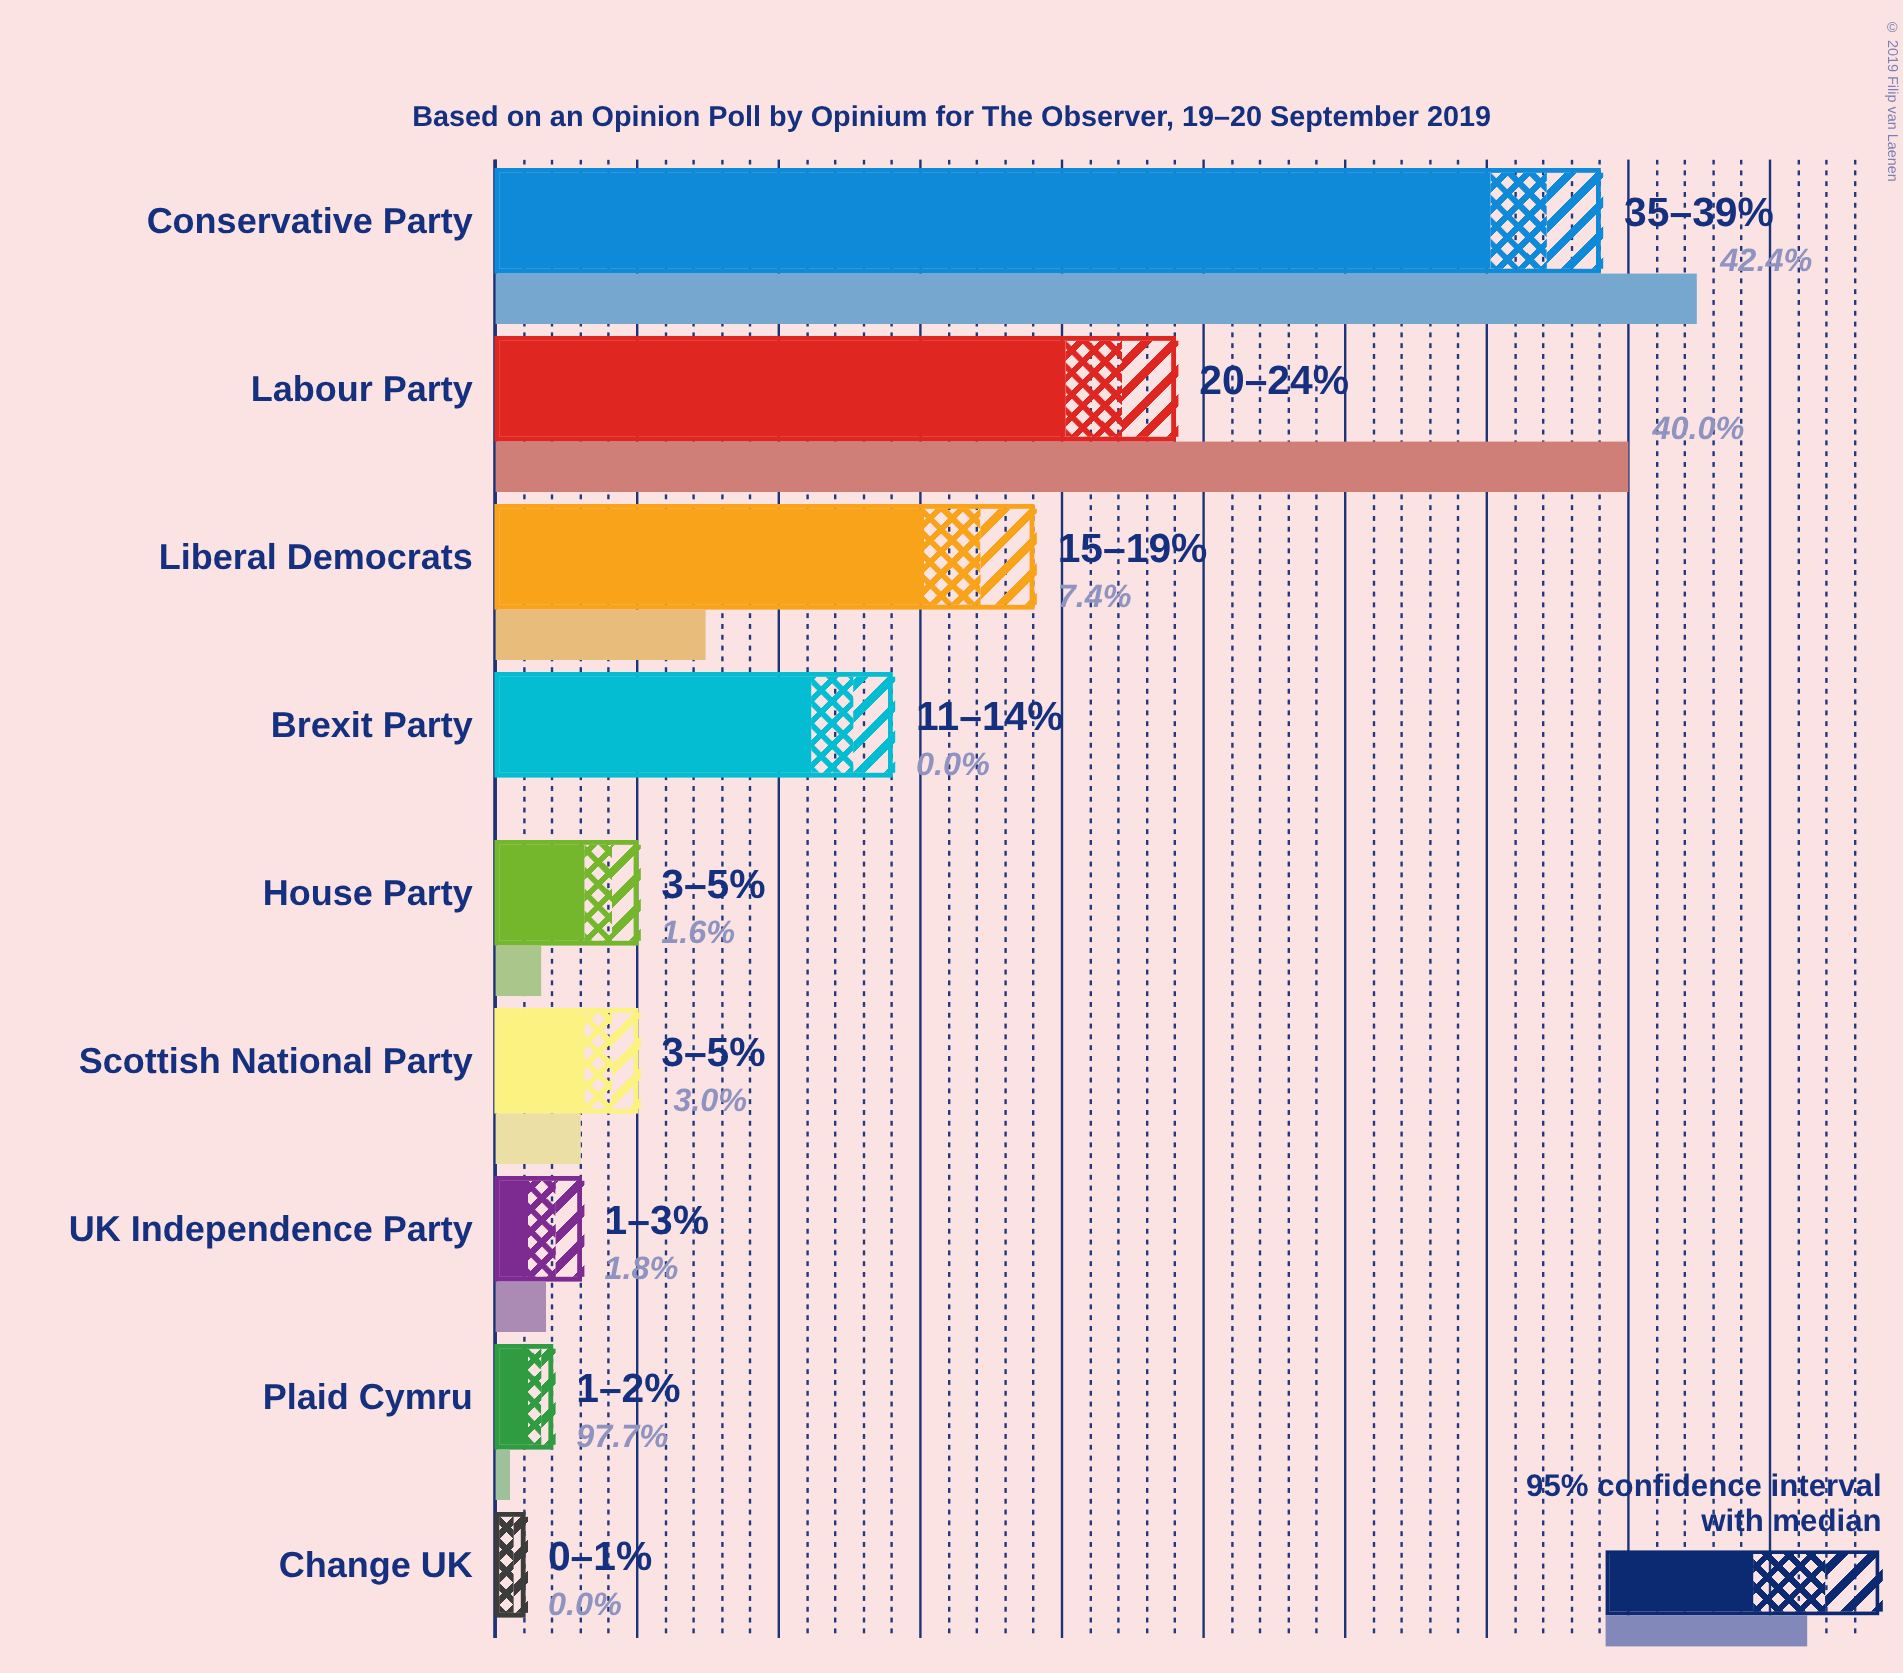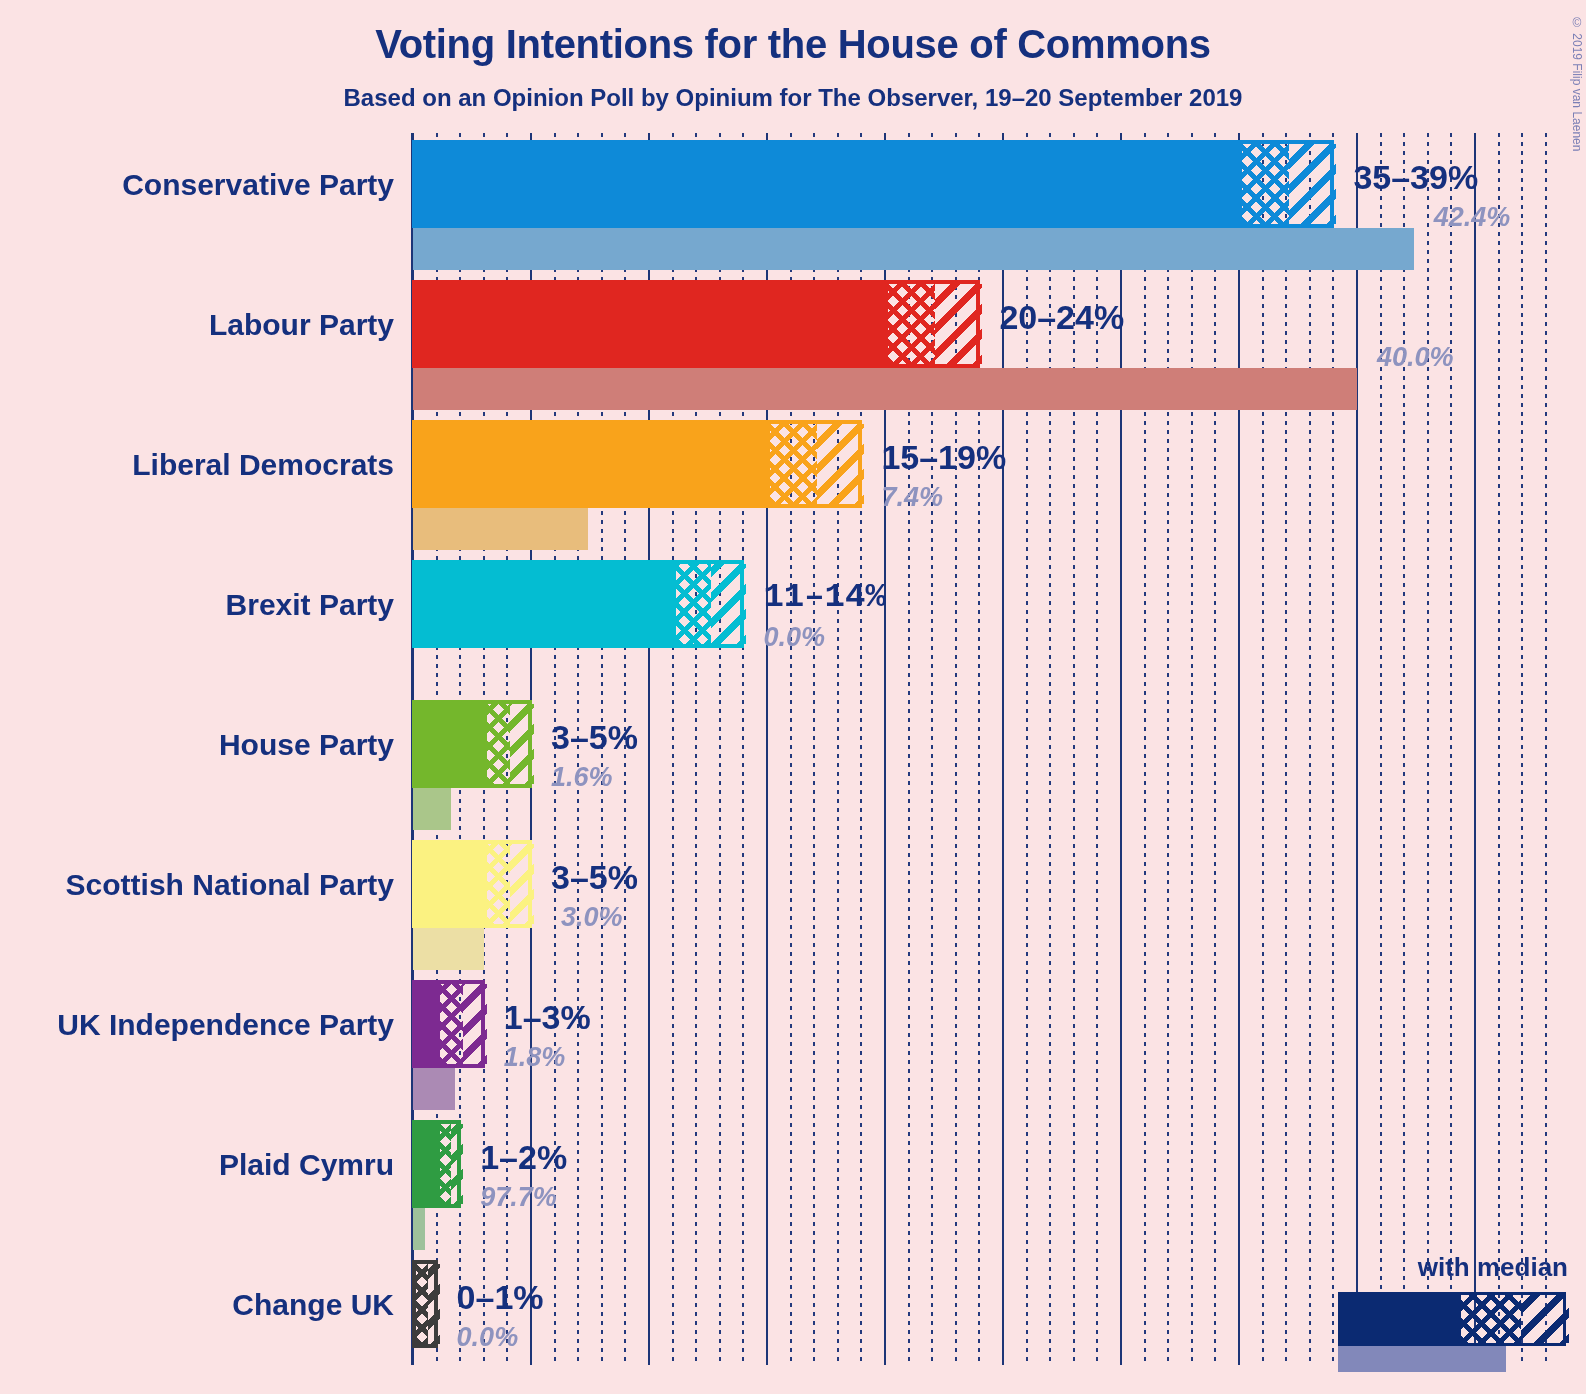--- a/index.html
+++ b/index.html
@@ -90,21 +90,20 @@
   .legend-last-label{
     text-align:right;font-size:26px;font-style:italic;font-weight:bold;
     color:#8e93bf;margin-top:6px;
   }
 </style>
 </head>
 <body>
 
 <div id="chart-root">
 
-  <div class="title">Voting Intentions for the House of Commons</div>
   <div class="subtitle">Based on an Opinion Poll by Opinium for The Observer, 19–20 September 2019</div>
   <div class="copyright">© 2019 Filip van Laenen</div>
 
   <div id="plot">
     <div id="gridlayer">
         <div class="gl" style="left: -1px;"></div>
         <div class="gl minor" style="left: 22.6px;"></div>
         <div class="gl minor" style="left: 46.2px;"></div>
         <div class="gl minor" style="left: 69.8px;"></div>
         <div class="gl minor" style="left: 93.4px;"></div>
@@ -177,21 +176,21 @@
           <div class="seg diag" style="left: 401.2px; width: 47.2px; background-image: repeating-linear-gradient(-45deg, rgb(249, 163, 27) 0px, rgb(249, 163, 27) 7px, rgba(0, 0, 0, 0) 7px, rgba(0, 0, 0, 0) 18px);"></div>
         </div>
         <div class="lastbar" style="left: 0px; top: 375px; width: 174.64px; background: rgb(232, 189, 124);"></div>
         <div class="ci-label" style="left: 468.4px; top: 305px;">15–19%</div>
         <div class="last-label" style="left: 468.4px; top: 349px;">7.4%</div>
         <div class="mainbar" style="left: -1px; top: 427px; width: 332.4px; border-color: rgb(4, 189, 210);">
           <div class="seg solid" style="left: 0px; width: 259.6px; background: rgb(4, 189, 210);"></div>
           <div class="seg cross" style="left: 259.6px; width: 35.4px; background-image: repeating-linear-gradient(45deg, rgb(4, 189, 210) 0px, rgb(4, 189, 210) 5px, rgba(0, 0, 0, 0) 5px, rgba(0, 0, 0, 0) 13px), repeating-linear-gradient(-45deg, rgb(4, 189, 210) 0px, rgb(4, 189, 210) 5px, rgba(0, 0, 0, 0) 5px, rgba(0, 0, 0, 0) 13px);"></div>
           <div class="seg diag" style="left: 295px; width: 35.4px; background-image: repeating-linear-gradient(-45deg, rgb(4, 189, 210) 0px, rgb(4, 189, 210) 7px, rgba(0, 0, 0, 0) 7px, rgba(0, 0, 0, 0) 18px);"></div>
         </div>
-        <div class="ci-label" style="left: 350.4px; top: 445px; font-family: Liberation Mono, monospace;">11–14%</div>
+        <div class="ci-label" style="left: 350.4px; top: 445px;">11–14%</div>
         <div class="last-label" style="left: 350.4px; top: 489px;">0.0%</div>
         <div class="mainbar" style="left: -1px; top: 567px; width: 120px; border-color: rgb(116, 183, 44);">
           <div class="seg solid" style="left: 0px; width: 70.8px; background: rgb(116, 183, 44);"></div>
           <div class="seg cross" style="left: 70.8px; width: 23.6px; background-image: repeating-linear-gradient(45deg, rgb(116, 183, 44) 0px, rgb(116, 183, 44) 5px, rgba(0, 0, 0, 0) 5px, rgba(0, 0, 0, 0) 13px), repeating-linear-gradient(-45deg, rgb(116, 183, 44) 0px, rgb(116, 183, 44) 5px, rgba(0, 0, 0, 0) 5px, rgba(0, 0, 0, 0) 13px);"></div>
           <div class="seg diag" style="left: 94.4px; width: 23.6px; background-image: repeating-linear-gradient(-45deg, rgb(116, 183, 44) 0px, rgb(116, 183, 44) 7px, rgba(0, 0, 0, 0) 7px, rgba(0, 0, 0, 0) 18px);"></div>
         </div>
         <div class="lastbar" style="left: 0px; top: 655px; width: 37.76px; background: rgb(170, 198, 138);"></div>
         <div class="ci-label" style="left: 138px; top: 585px;">3–5%</div>
         <div class="last-label" style="left: 138px; top: 629px;">1.6%</div>
         <div class="mainbar" style="left: -1px; top: 707px; width: 120px; border-color: rgb(251, 242, 129);">
@@ -234,20 +233,21 @@
       <div class="party-label" style="top: 448px;">Liberal Democrats</div>
       <div class="party-label" style="top: 588px;">Brexit Party</div>
       <div class="party-label" style="top: 728px;">House Party</div>
       <div class="party-label" style="top: 868px;">Scottish National Party</div>
       <div class="party-label" style="top: 1008px;">UK Independence Party</div>
       <div class="party-label" style="top: 1148px; text-align: right;">Plaid Cymru</div>
       <div class="party-label" style="top: 1288px;">Change UK</div>
     </div>
 
   <div id="legend">
+    <div class="legend-text">95% confidence interval</div>
     <div class="legend-text">with median</div>
     <div id="legend-bar" style="width: 228px;">
         <div style="position: absolute; top: 0px; bottom: 0px; left: 0px; width: 120px; background: rgb(11, 42, 114);"></div>
         <div style="position: absolute; top: 0px; bottom: 0px; left: 120px; width: 60px; background-image: repeating-linear-gradient(45deg, rgb(11, 42, 114) 0px, rgb(11, 42, 114) 5px, rgba(0, 0, 0, 0) 5px, rgba(0, 0, 0, 0) 13px), repeating-linear-gradient(-45deg, rgb(11, 42, 114) 0px, rgb(11, 42, 114) 5px, rgba(0, 0, 0, 0) 5px, rgba(0, 0, 0, 0) 13px);"></div>
         <div style="position: absolute; top: 0px; bottom: 0px; left: 180px; width: 48px; background-image: repeating-linear-gradient(-45deg, rgb(11, 42, 114) 0px, rgb(11, 42, 114) 7px, rgba(0, 0, 0, 0) 7px, rgba(0, 0, 0, 0) 18px);"></div>
       </div>
     <div id="legend-last" style="background: rgb(130, 136, 186);"></div>
   </div>
 
 </div>

